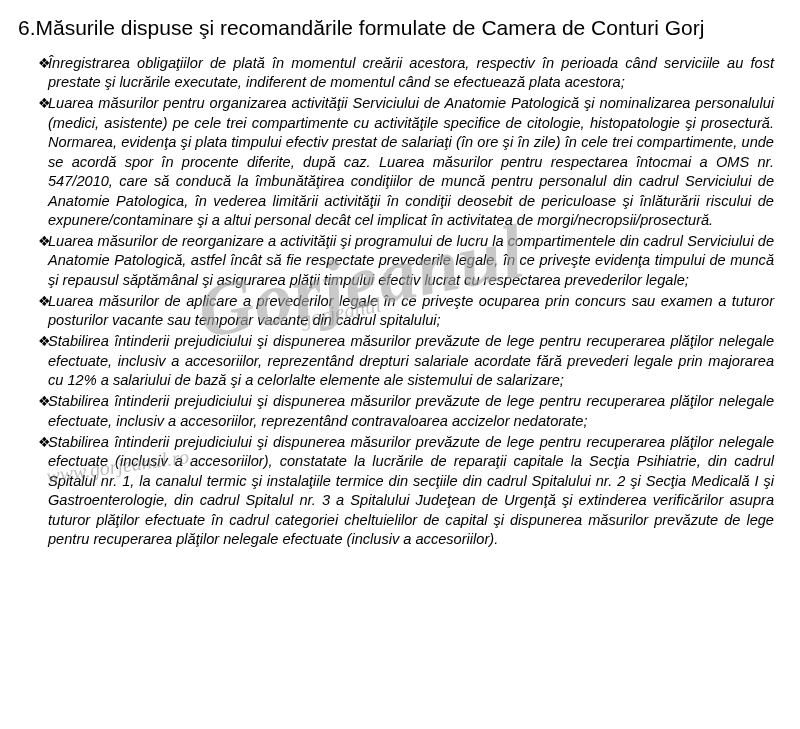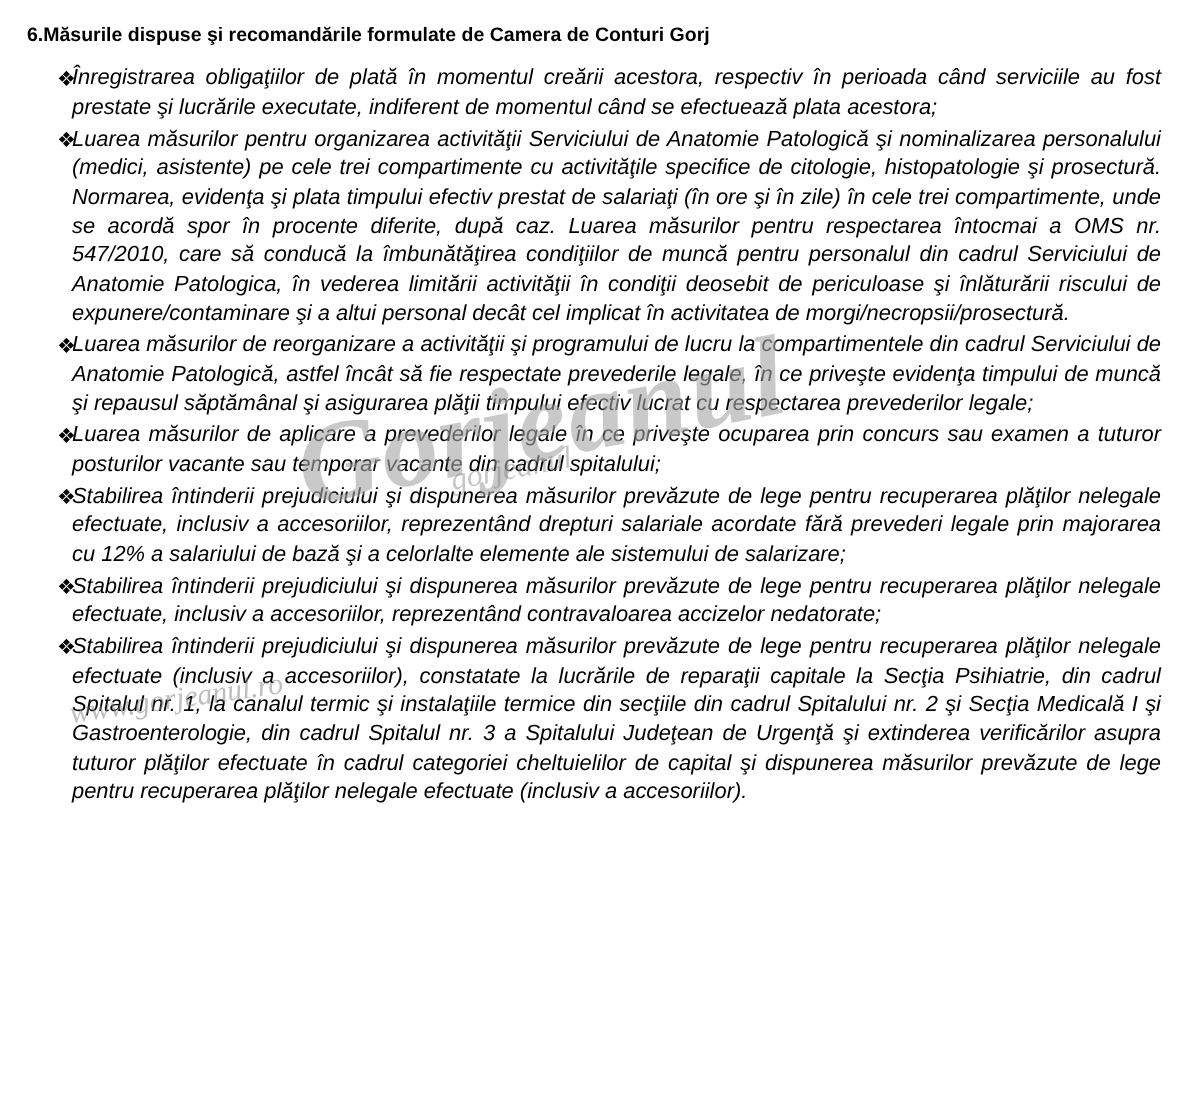--- a/index.html
+++ b/index.html
@@ -16,22 +16,22 @@
     position: relative;
   }
   .page {
     position: relative;
     width: 800px;
     height: 729px;
     box-sizing: border-box;
     padding: 14px 22px 0 18px;
   }
   .heading {
-    font-weight: bold;
-    font-size: 13px;
+    font-weight: normal;
+    font-size: 21px;
     line-height: 1.32;
     margin: 0;
   }
   .heading .line1 {
     display: block;
   }
   .heading .line2 {
     display: block;
   }
   .bullet-list {

